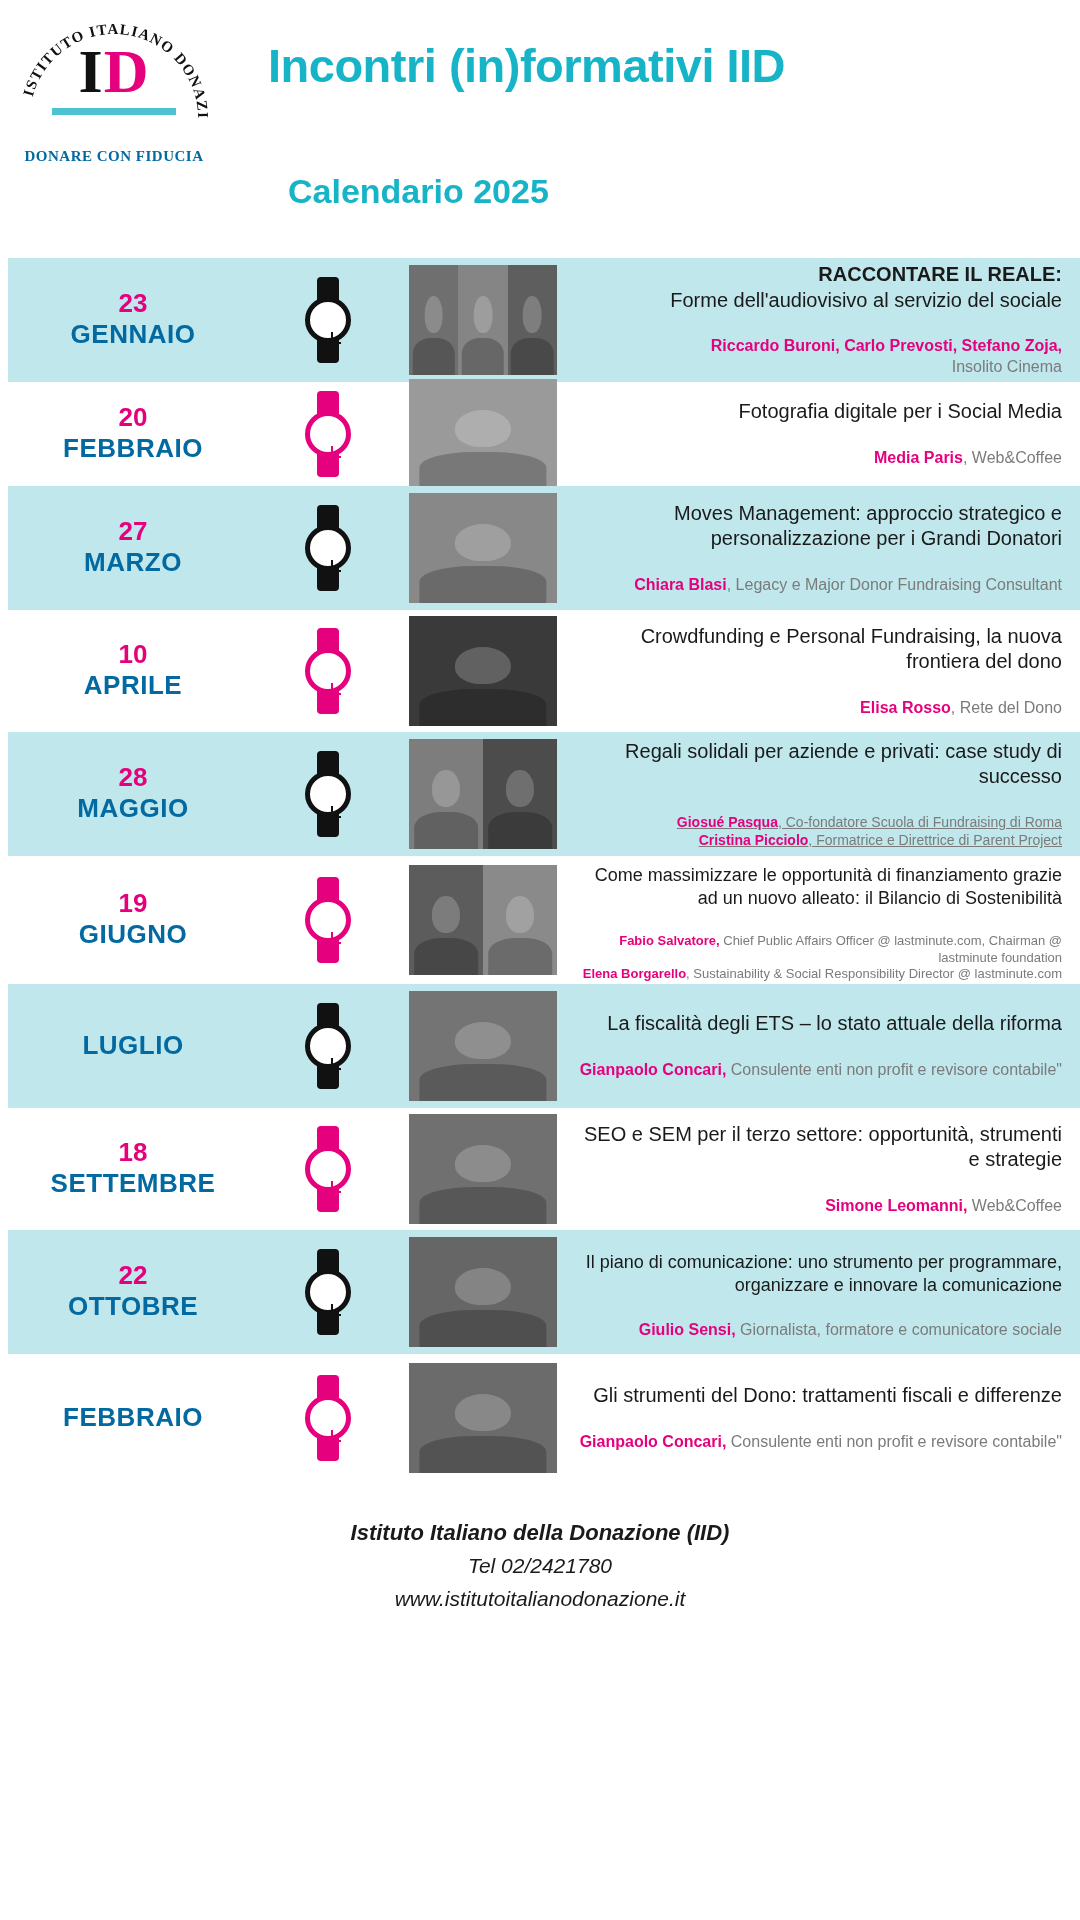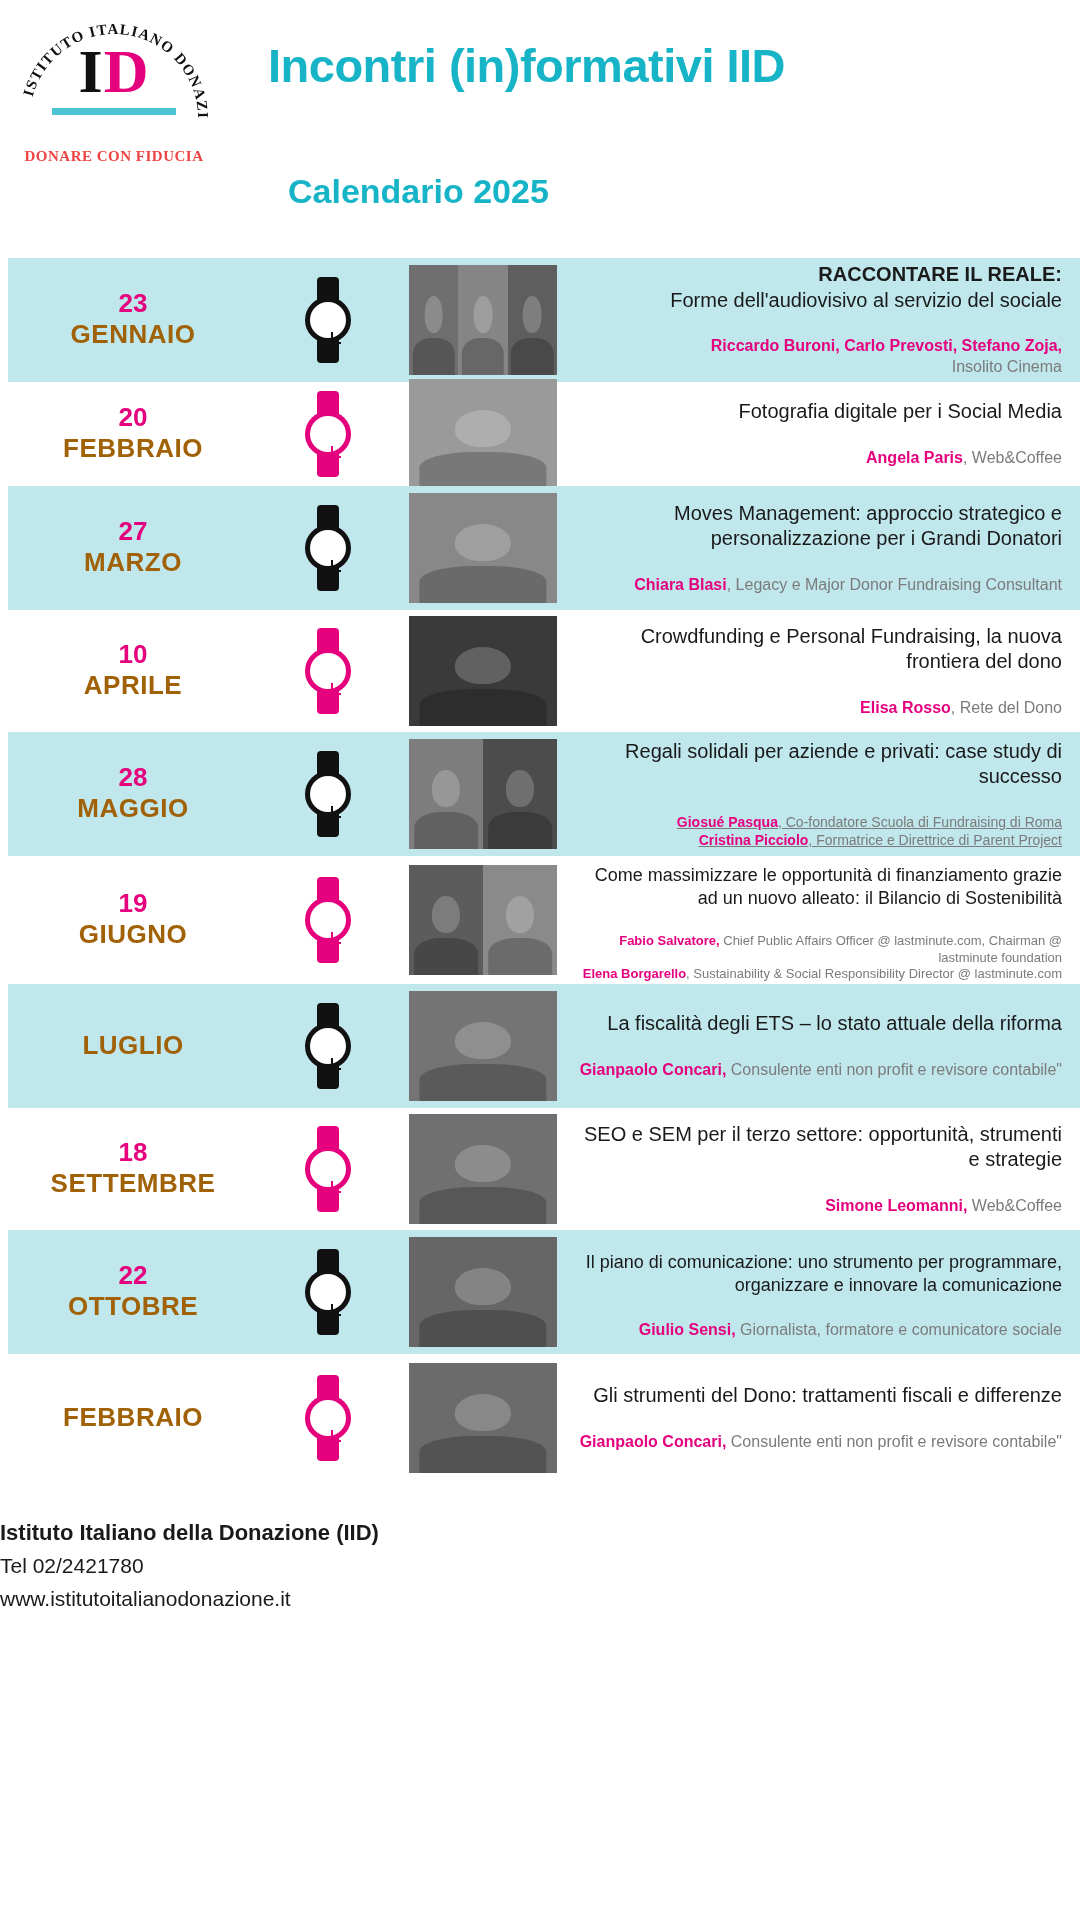--- a/index.html
+++ b/index.html
@@ -60,21 +60,21 @@
     width: 124px;
     height: 7px;
     background: #4bc3d2;
   }
   .logo-sub {
     margin-top: 6px;
     font-family: "Liberation Serif", serif;
     font-weight: bold;
     font-size: 15px;
     letter-spacing: 0.5px;
-    color: #ef4444;
+    color: #0369a1;
   }
   .title-main {
     position: absolute;
     left: 268px;
     top: 38px;
     font-size: 47px;
     font-weight: bold;
     color: #17b4c8;
     letter-spacing: -0.5px;
   }
@@ -106,21 +106,21 @@
   }
   .date-day {
     font-size: 26px;
     font-weight: bold;
     color: #e5007d;
     line-height: 1.15;
   }
   .date-month {
     font-size: 26px;
     font-weight: bold;
-    color: #a16207;
+    color: #0369a1;
     line-height: 1.2;
     letter-spacing: 0.5px;
   }
 
   .cell-watch {
     width: 140px;
     flex: 0 0 140px;
     display: flex;
     justify-content: center;
     align-items: center;
@@ -217,21 +217,23 @@
   .t-speaker .name {
     color: #e5007d;
     font-weight: bold;
   }
   .t-speaker.small { font-size: 14px; text-decoration: underline; }
   .t-speaker.xsmall { font-size: 13px; }
   .t-title.small { font-size: 18px; margin-top: 7px; }
 
   
   .footer {
+    text-align: center;
     padding-top: 34px;
+    font-style: italic;
   }
   .f-line { font-size: 21px; line-height: 1.55; color: #1a1a1a; }
   .f-line.bold { font-weight: bold; font-size: 22px; }
 </style>
 </head>
 <body>
 
 <div class="header">
 
   <div class="logo">
@@ -312,21 +314,21 @@
     <div class="cell-photo">
       <div class="photo-box">
         <div class="photo-seg" style="background:#9a9a9a"></div>
       </div>
     </div>
     <div class="cell-text">
       <div class="t-title">
         <span>Fotografia digitale per i Social Media</span>
       </div>
       <div class="t-speaker">
-        <span class="name">Angela Paris</span><span>, Web&amp;Coffee</span>
+        <span class="name">Media Paris</span><span>, Web&amp;Coffee</span>
       </div>
     </div>
   </div>
 
   <div class="row alt" style="height:124px">
     <div class="cell-date">
       <div class="date-day">27</div>
       <div class="date-month">MARZO</div>
     </div>
     <div class="cell-watch">

